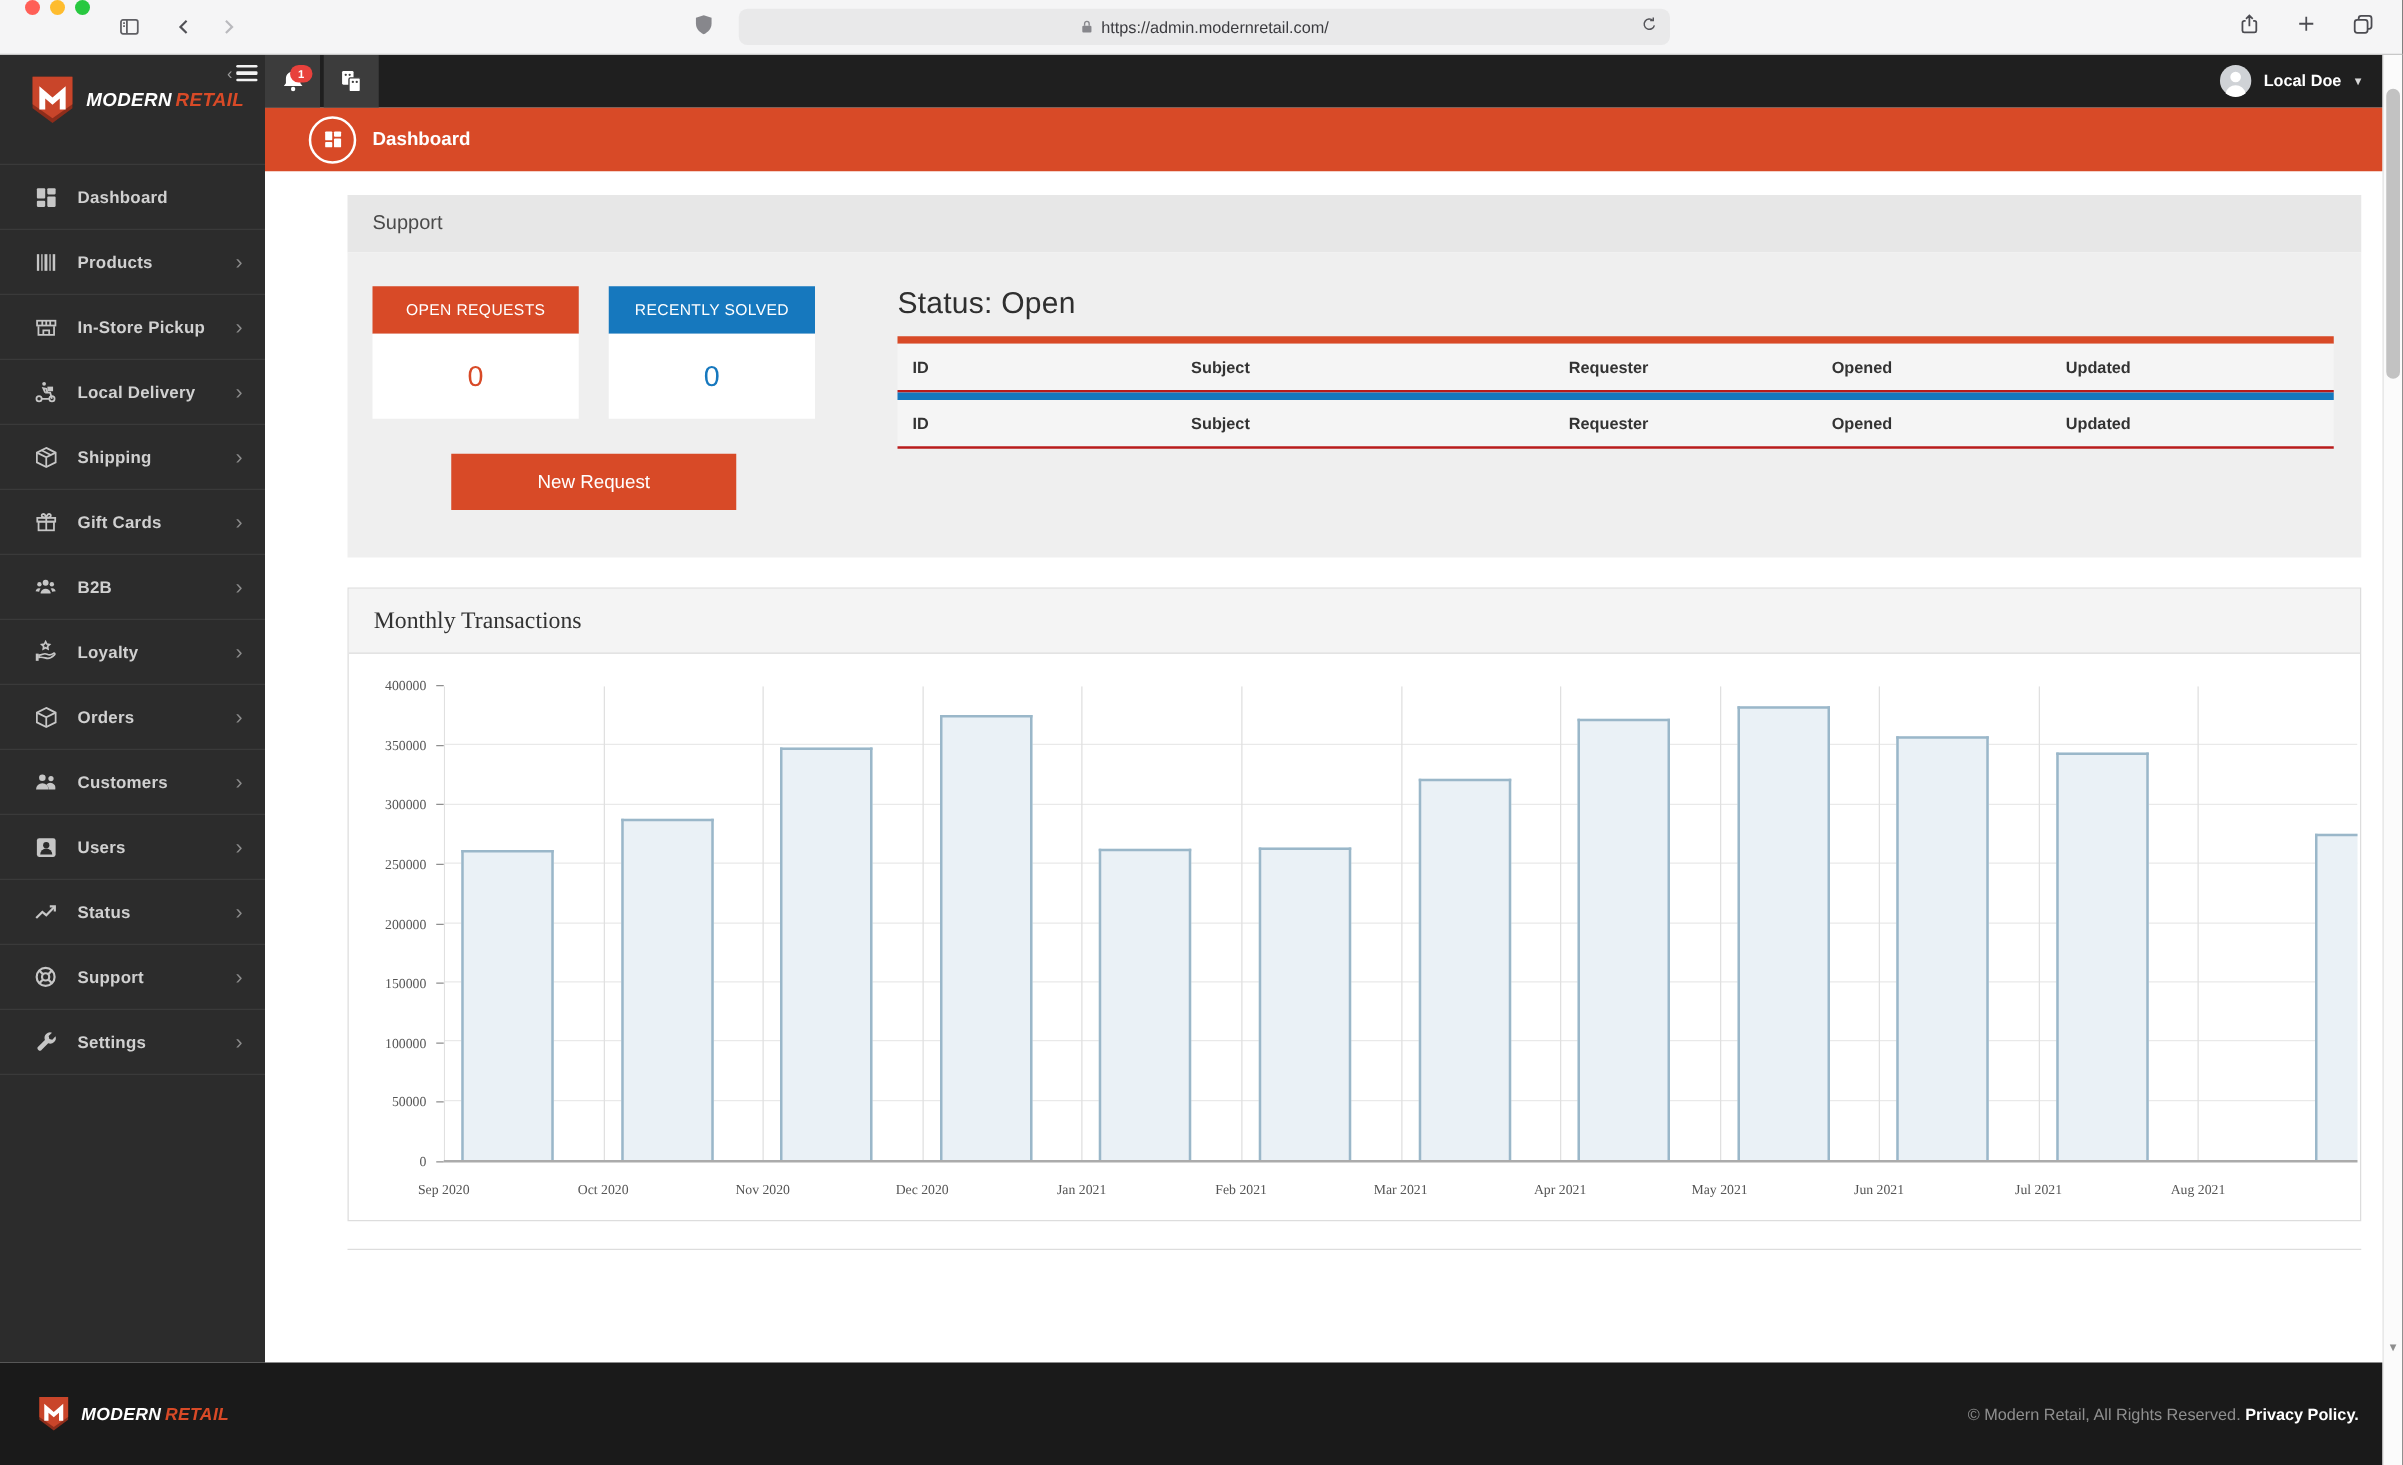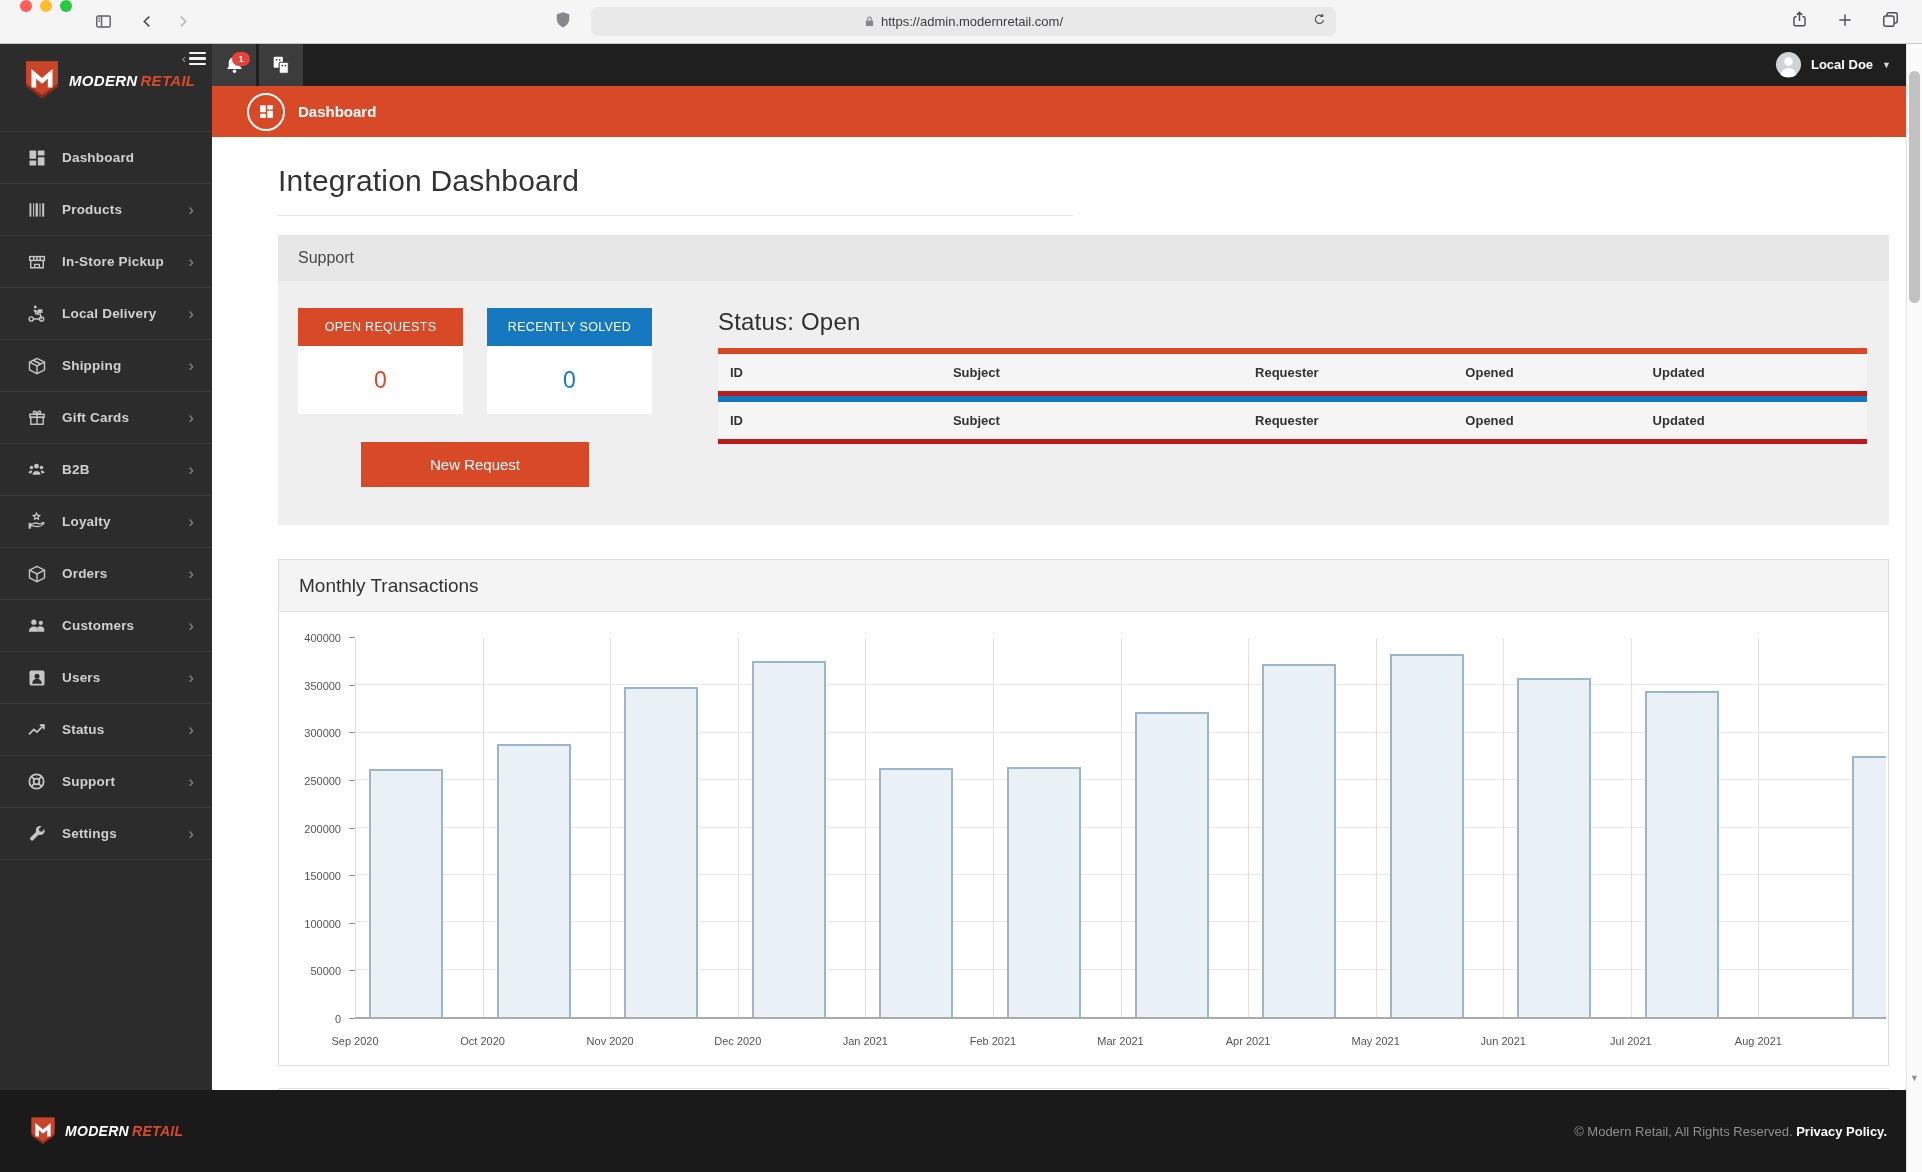--- a/index.html
+++ b/index.html
@@ -72,24 +72,24 @@
   .stat-card.open .stat-bd{color:var(--accent,#d84a27);}
   .stat-card.solved .stat-bd{color:var(--blue,#1678be);}
   .btn-newreq{display:block;margin:28px auto 0;width:228px;height:45px;background:var(--accent,#d84a27);
               border:none;color:#fff;font-size:15px;font-family:inherit;cursor:pointer;}
   .status-col{flex:1;margin-left:66px;}
   .status-title{font-size:24px;font-weight:400;color:#2f2f2f;margin:0 0 12px;letter-spacing:.2px;}
   .status-title.second{margin-top:26px;}
   .tkt-table{border-top:6px solid var(--accent,#d84a27);}
   .tkt-table.solved{border-top-color:var(--blue,#1678be);}
   .hrow{display:grid;grid-template-columns:19.4% 26.3% 18.3% 16.3% auto;background:#f5f5f5;
-        border-bottom:5px solid #b91c1c;}
+        border-bottom:2px solid #b91c1c;}
   .hcell{padding:11px 12px;font-size:13px;font-weight:700;color:#333;}
   
-  .panel-mt{margin-top:34px;border:1px solid #ddd;background:#fff;}
+  .panel-mt{margin-top:24px;border:1px solid #ddd;background:#fff;font-family:Liberation Serif, serif;}
   .panel-hd-light{background:#f4f4f4;height:51px;display:flex;align-items:center;padding:0 20px;
                   font-size:19px;color:#333;border-bottom:1px solid #ddd;}
   .chart-body{position:relative;height:453px;}
   .plot{position:absolute;left:76px;right:2px;top:26px;bottom:46px;overflow:hidden;
         border-bottom:2px solid #ababab;}
   .hgrid{position:absolute;left:0;right:0;height:1px;background:#e9e9e9;}
   .vgrid{position:absolute;top:0;bottom:0;width:1px;background:#e0e0e0;}
   .bar{position:absolute;bottom:0;background:var(--bar-fill,#eaf1f6);
        border:2px solid var(--bar-border,#9ab7c9);border-bottom:none;box-sizing:border-box;}
   .y-axis{position:absolute;left:0;top:26px;bottom:46px;width:76px;}
@@ -391,21 +391,20 @@
             <rect x="3" y="3" width="8" height="10" rx="1"></rect>
             <rect x="3" y="15" width="8" height="6" rx="1"></rect>
             <rect x="13" y="3" width="8" height="6" rx="1"></rect>
             <rect x="13" y="11" width="8" height="10" rx="1"></rect>
           </svg>
       </span>
       <span class="redbar-label">Dashboard</span>
     </div>
 
     <main class="content">
-      <h1 class="pagetitle">Integration Dashboard</h1>
 
       <section class="panel">
         <div class="panel-hd-gray">Support</div>
         <div class="panel-bd">
           <div class="stat-col">
             <div class="stat-cards">
               <div class="stat-card open">
                 <div class="stat-hd">OPEN REQUESTS</div>
                 <div class="stat-bd">0</div>
               </div>

